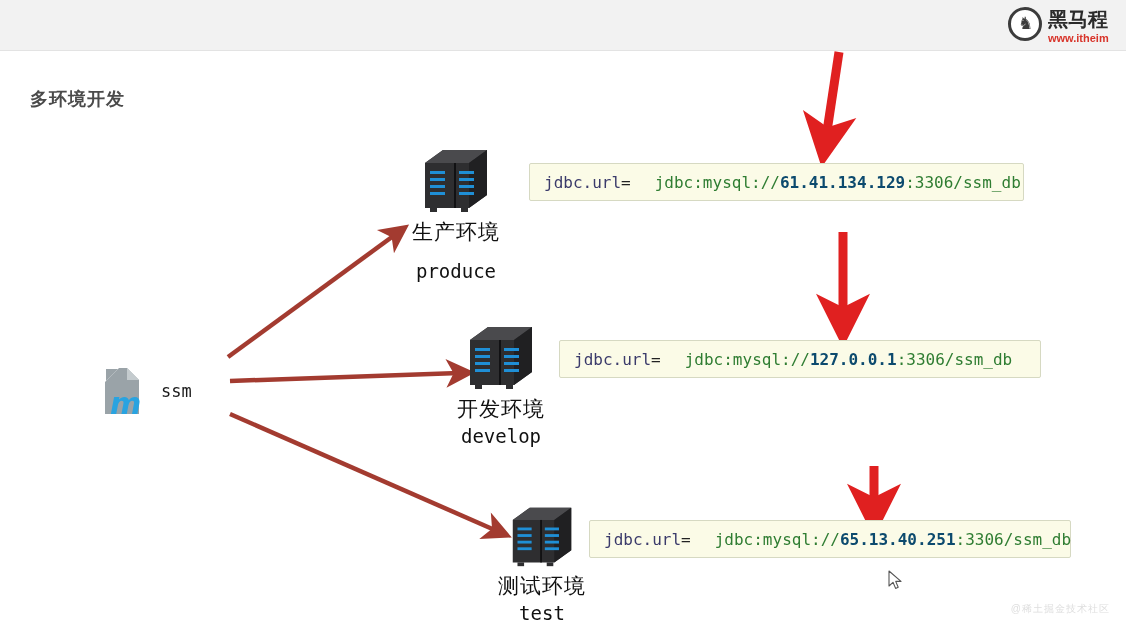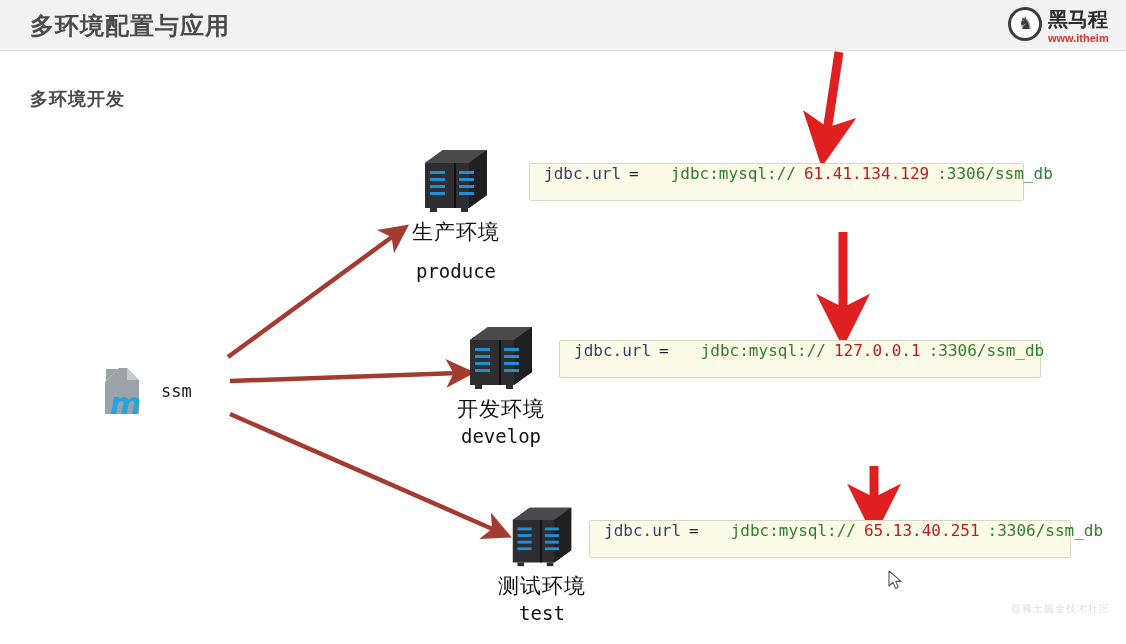--- a/index.html
+++ b/index.html
@@ -123,30 +123,30 @@
   }
 
   
   .cfg-box {
     position: absolute;
     background: #fbfbe7;
     border: 1px solid #d6d9c2;
     border-radius: 2px;
     box-sizing: border-box;
     display: flex;
+    align-items: center;
     white-space: nowrap;
     font-family: "DejaVu Sans Mono", "Liberation Mono", monospace;
     font-size: 16px;
     padding: 0 14px;
-    gap: 8px;
   }
   .cfg-key   { color: #3b3b6b; }
   .cfg-eq    { color: #222222; }
   .cfg-proto { color: #2f7d32; margin-left: 24px; }
-  .cfg-host  { color: #b91c1c; font-weight: normal; }
+  .cfg-host  { color: #0c4a6e; font-weight: bold; }
   .cfg-rest  { color: #2f7d32; }
 
   
   #overlay {
     position: absolute;
     left: 0; top: 0;
     width: 1126px; height: 644px;
     pointer-events: none;
   }
 
@@ -166,21 +166,20 @@
     white-space: nowrap;
     letter-spacing: 1px;
   }
 </style>
 </head>
 <body>
 
 <div id="page">
 
   <div id="header">
-    <div id="header-title">多环境配置与应用</div>
 
     <div id="logo">
       <div id="logo-mark">
         <div id="logo-horse">♞</div>
       </div>
       <div id="logo-cn">黑马程</div>
       <div id="logo-url">www.itheim</div>
     </div>
   </div>
 

